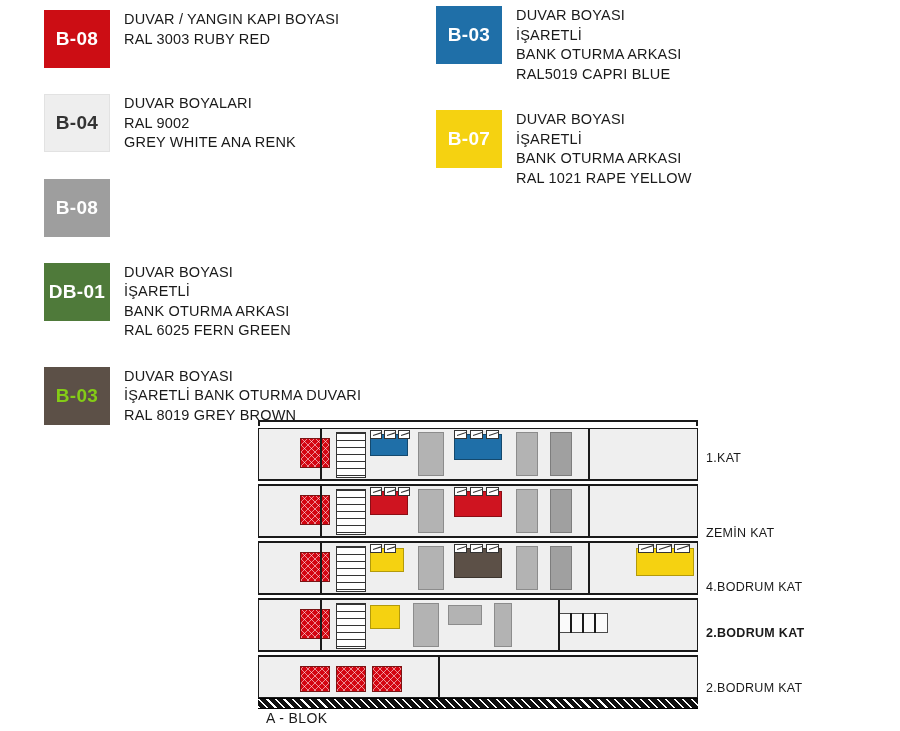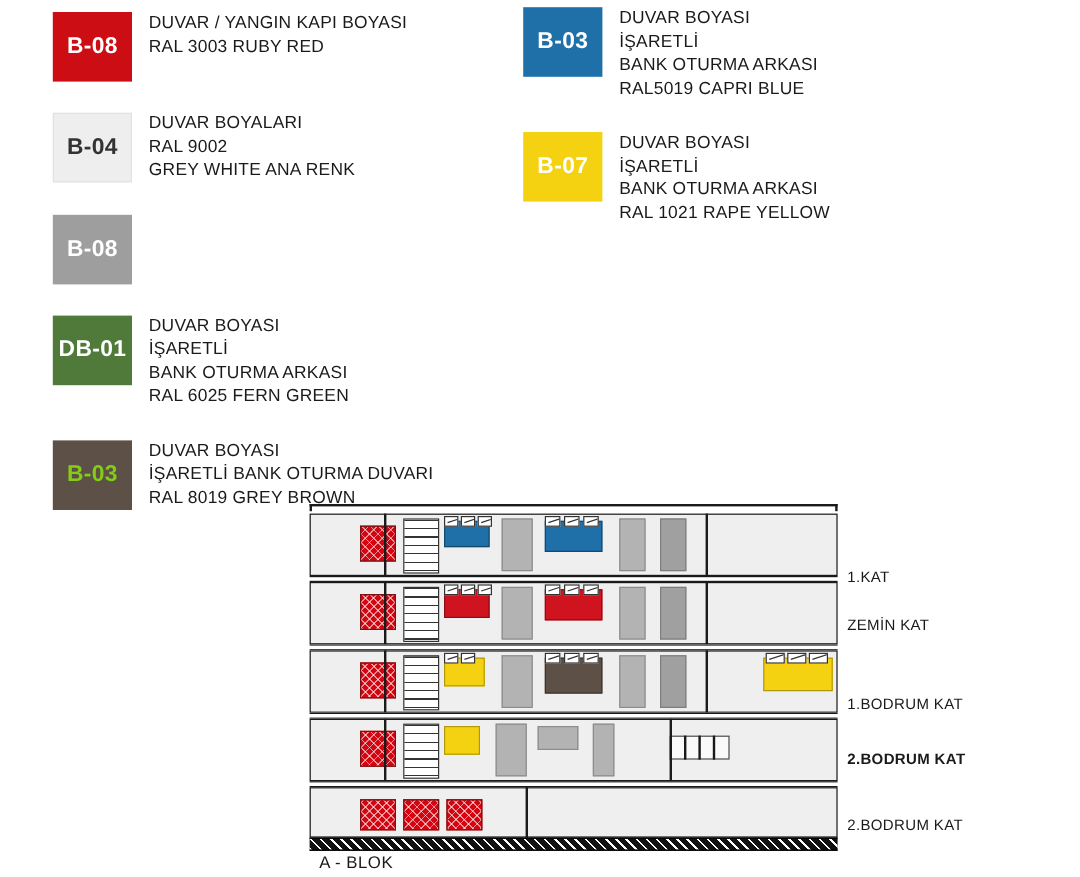--- a/index.html
+++ b/index.html
@@ -355,18 +355,18 @@
     <div class="blk hatch-red" style="left:42px; top:246px; width:30px; height:26px;"></div>
     <div class="blk hatch-red" style="left:78px; top:246px; width:30px; height:26px;"></div>
     <div class="blk hatch-red" style="left:114px; top:246px; width:30px; height:26px;"></div>
     <div class="line-v" style="left:180px; top:236px; height:42px;"></div>
 
     <div class="ground-hatch" style="top:278px;"></div>
 
     <div class="block-label">A - BLOK</div>
   </div>
 
-  <div class="floor-label" style="left:456px; top:60px;">1.KAT</div>
-  <div class="floor-label" style="left:456px; top:100px;">ZEMİN KAT</div>
-  <div class="floor-label" style="left:456px; top:166px;">1.BODRUM KAT</div>
+  <div class="floor-label" style="left:456px; top:37px;">1.KAT</div>
+  <div class="floor-label" style="left:456px; top:112px;">ZEMİN KAT</div>
+  <div class="floor-label" style="left:456px; top:166px;">4.BODRUM KAT</div>
   <div class="floor-label" style="left:456px; top:212px;font-weight:bold;">2.BODRUM KAT</div>
   <div class="floor-label" style="left:456px; top:267px;">2.BODRUM KAT</div>
 </div>
 
 </body></html>

